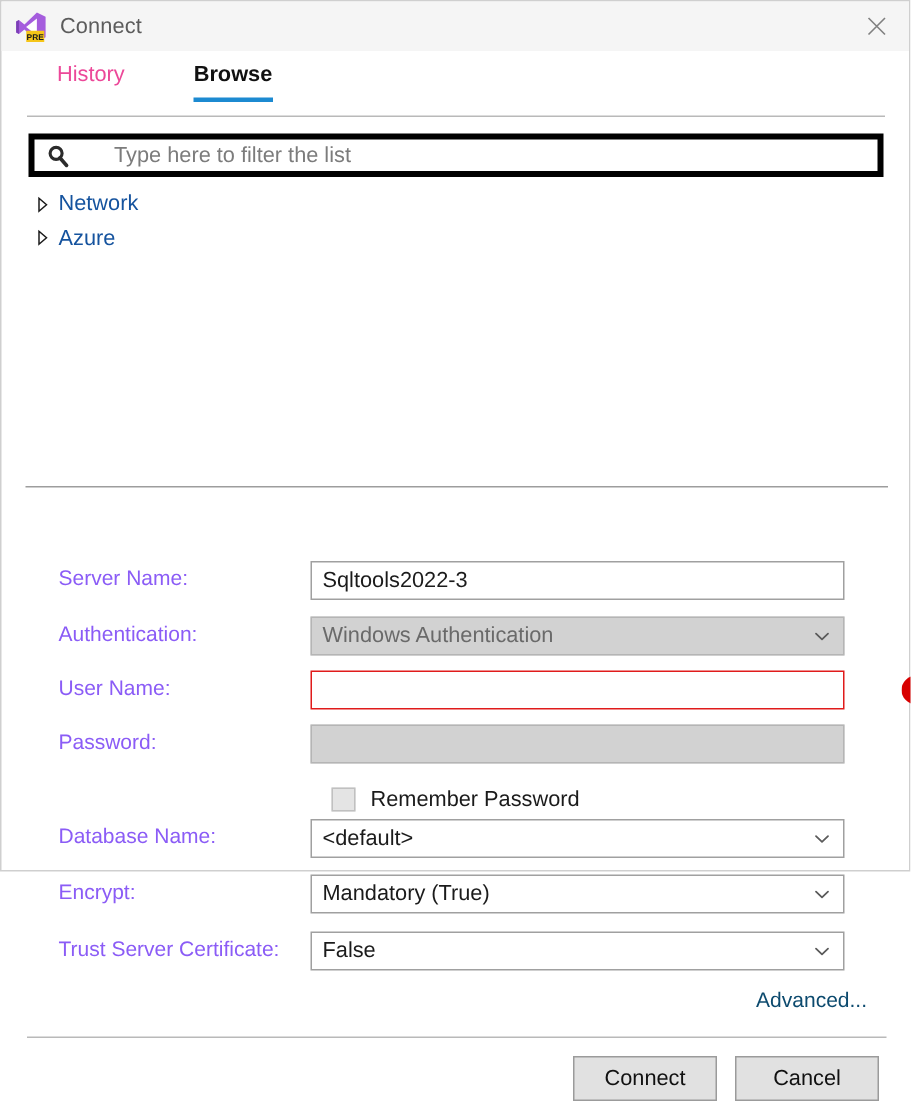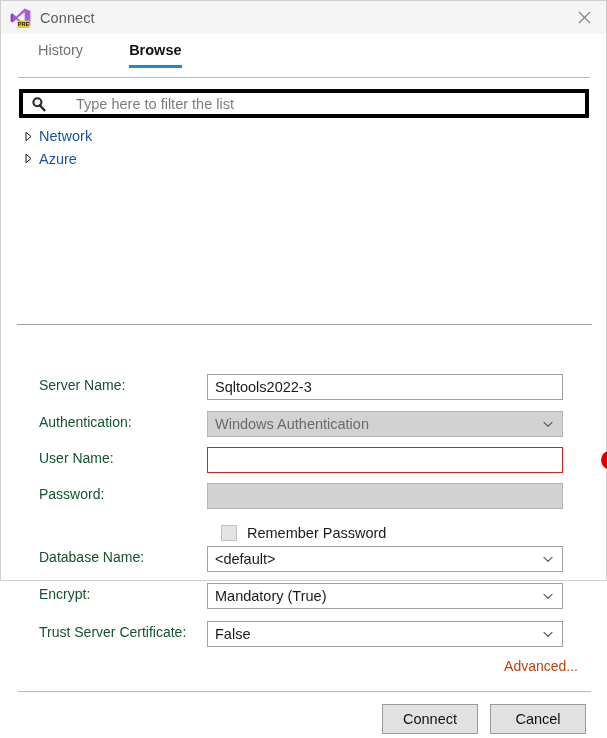--- a/index.html
+++ b/index.html
@@ -70,21 +70,21 @@
     align-items: flex-start;
   }
   .tab {
     position: relative;
     height: 43px;
     padding: 8px 14px 0 14px;
     font-size: 14.5px;
     cursor: default;
     box-sizing: border-box;
   }
-  .tab.inactive { color: #737373; margin-left: 23px; }
+  .tab.inactive { color: #ec4899; margin-left: 23px; }
   .tab.active   { color: #111111; font-weight: bold; margin-left: 18px; }
   .tab .underline {
     position: absolute;
     left: 14px; right: 14px;
     bottom: 9px;
     height: 3px;
     background: #1c8ad1;
   }
 
   .rule {
@@ -146,21 +146,21 @@
   .row {
     position: absolute;
     left: 38px;
     width: 540px;
     height: 26px;
   }
   .row .lbl {
     position: absolute;
     left: 0; top: 3px;
     font-size: 14px;
-    color: #14532d;
+    color: #8b5cf6;
     white-space: nowrap;
   }
   .ctl {
     position: absolute;
     left: 168px;
     width: 356px;
     height: 26px;
     box-sizing: border-box;
     border: 1px solid #a0a0a0;
     background: #ffffff;
@@ -206,21 +206,21 @@
   .checkbox-label {
     margin-left: 10px;
     font-size: 14.5px;
     color: #1b1b1b;
   }
 
   .advanced-link {
     position: absolute;
     right: 30px;
     font-size: 14px;
-    color: #c2410c;
+    color: #0c4a6e;
     cursor: default;
   }
 
   
   .btn {
     position: absolute;
     height: 30px;
     width: 96px;
     box-sizing: border-box;
     background: #e1e1e1;

